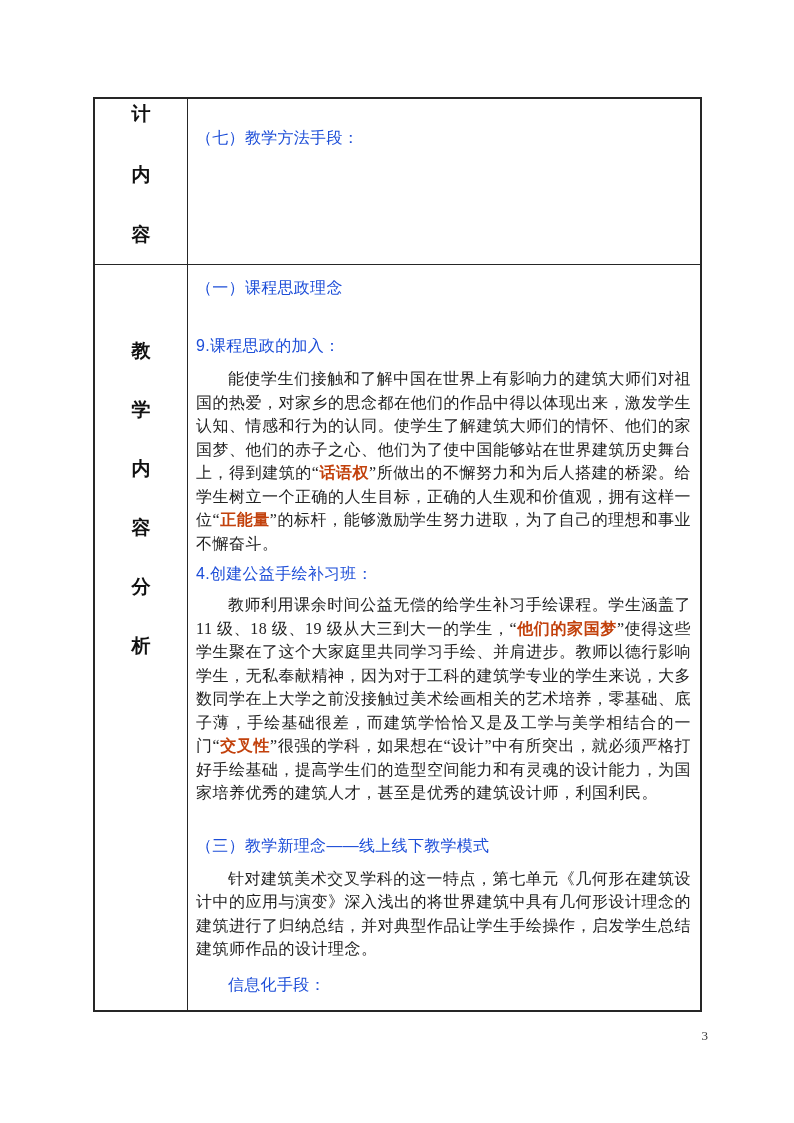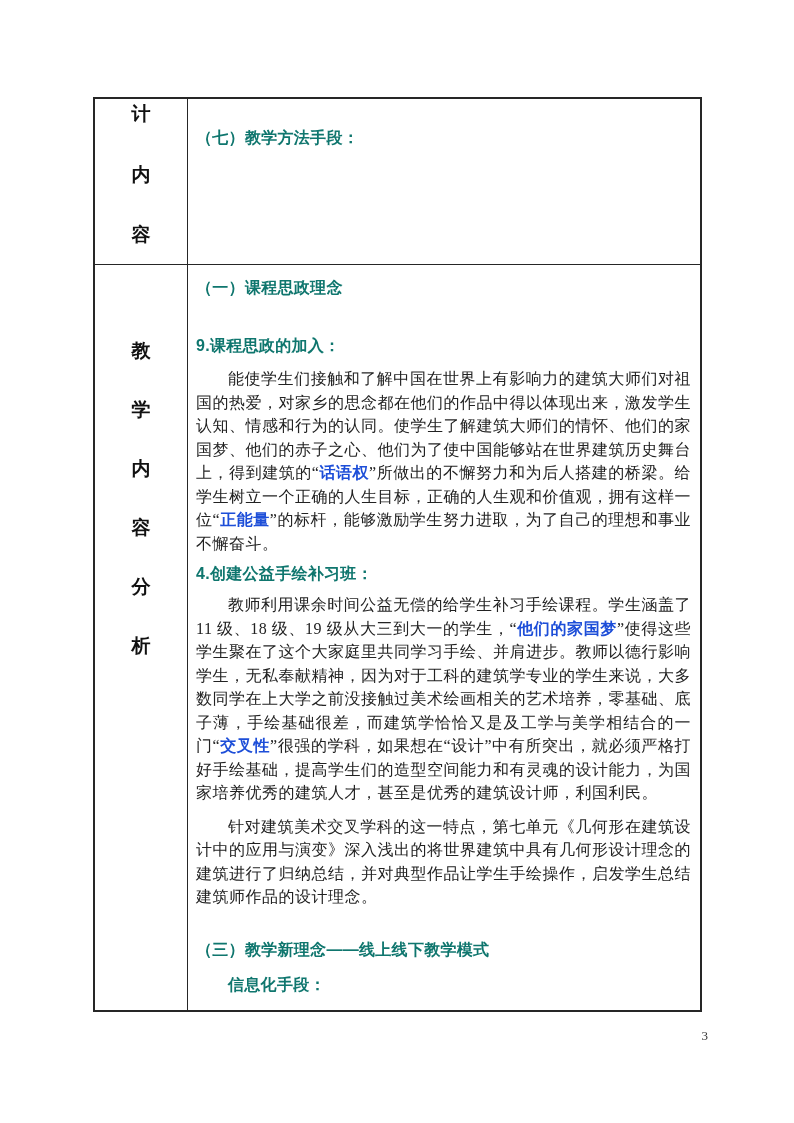--- a/index.html
+++ b/index.html
@@ -27,29 +27,29 @@
     font-weight:bold;font-size:19px;line-height:19px;color:#111;
     font-family:"Liberation Sans","DejaVu Sans",sans-serif;
   }
   .content-cell{
     padding:8px 9px 8px 8px;overflow:hidden;
     font-size:16px;line-height:23.5px;letter-spacing:0.5px;
   }
   .content-cell-1{border-bottom:1.5px solid #262626;}
   .blk{margin:0;}
   .blk-heading,.blk-subheading,.blk-indent{
-    font-weight:bold;color:#0f766e;line-height:22px;
+    font-weight:normal;color:#1d4ed8;line-height:22px;
     font-family:"Liberation Sans","DejaVu Sans",sans-serif;
     letter-spacing:0.3px;
   }
   .blk-indent{margin-left:2em;}
   .blk-paragraph{
     text-indent:2em;text-align:justify;color:#222;
   }
-  .blk-paragraph b{color:#1d4ed8;}
+  .blk-paragraph b{color:#c2410c;}
   .page-number{
     position:absolute;right:86px;top:1028px;font-size:13px;color:#333;
     font-family:"Liberation Serif","DejaVu Serif",serif;
   }
 </style>
 </head>
 <body>
 
 <div class="doc-table">
   <div class="cell label-cell label-cell-1">
@@ -67,19 +67,19 @@
       <span class="v-char">容</span>
       <span class="v-char">分</span>
       <span class="v-char">析</span>
     </div>
   <div class="cell content-cell">
       <div class="blk blk-heading" style="margin-top: 4px;">（一）课程思政理念</div>
       <div class="blk blk-subheading" style="margin-top: 36px;">9.课程思政的加入：</div>
       <div class="blk blk-paragraph" style="margin-top: 10px;"><span>能使学生们接触和了解中国在世界上有影响力的建筑大师们对祖国的热爱，对家乡的思念都在他们的作品中得以体现出来，激发学生认知、情感和行为的认同。使学生了解建筑大师们的情怀、他们的家国梦、他们的赤子之心、他们为了使中国能够站在世界建筑历史舞台上，得到建筑的“</span><b>话语权</b><span>”所做出的不懈努力和为后人搭建的桥梁。给学生树立一个正确的人生目标，正确的人生观和价值观，拥有这样一位“</span><b>正能量</b><span>”的标杆，能够激励学生努力进取，为了自己的理想和事业不懈奋斗。</span></div>
       <div class="blk blk-subheading" style="margin-top: 8px;">4.创建公益手绘补习班：</div>
       <div class="blk blk-paragraph" style="margin-top: 8px;"><span>教师利用课余时间公益无偿的给学生补习手绘课程。学生涵盖了 11 级、18 级、19 级从大三到大一的学生，“</span><b>他们的家国梦</b><span>”使得这些学生聚在了这个大家庭里共同学习手绘、并肩进步。教师以德行影响学生，无私奉献精神，因为对于工科的建筑学专业的学生来说，大多数同学在上大学之前没接触过美术绘画相关的艺术培养，零基础、底子薄，手绘基础很差，而建筑学恰恰又是及工学与美学相结合的一门“</span><b>交叉性</b><span>”很强的学科，如果想在“设计”中有所突出，就必须严格打好手绘基础，提高学生们的造型空间能力和有灵魂的设计能力，为国家培养优秀的建筑人才，甚至是优秀的建筑设计师，利国利民。</span></div>
+      <div class="blk blk-heading" style="margin-top: 30px;">（三）教学新理念——线上线下教学模式</div>
       <div class="blk blk-paragraph" style="margin-top: 10px;"><span>针对建筑美术交叉学科的这一特点，第七单元《几何形在建筑设计中的应用与演变》深入浅出的将世界建筑中具有几何形设计理念的建筑进行了归纳总结，并对典型作品让学生手绘操作，启发学生总结建筑师作品的设计理念。</span></div>
-      <div class="blk blk-heading" style="margin-top: 30px;">（三）教学新理念——线上线下教学模式</div>
       <div class="blk blk-indent" style="margin-top: 13px;">信息化手段：</div>
     </div>
 </div>
 
 <div class="page-number">3</div>
 
 </body></html>

